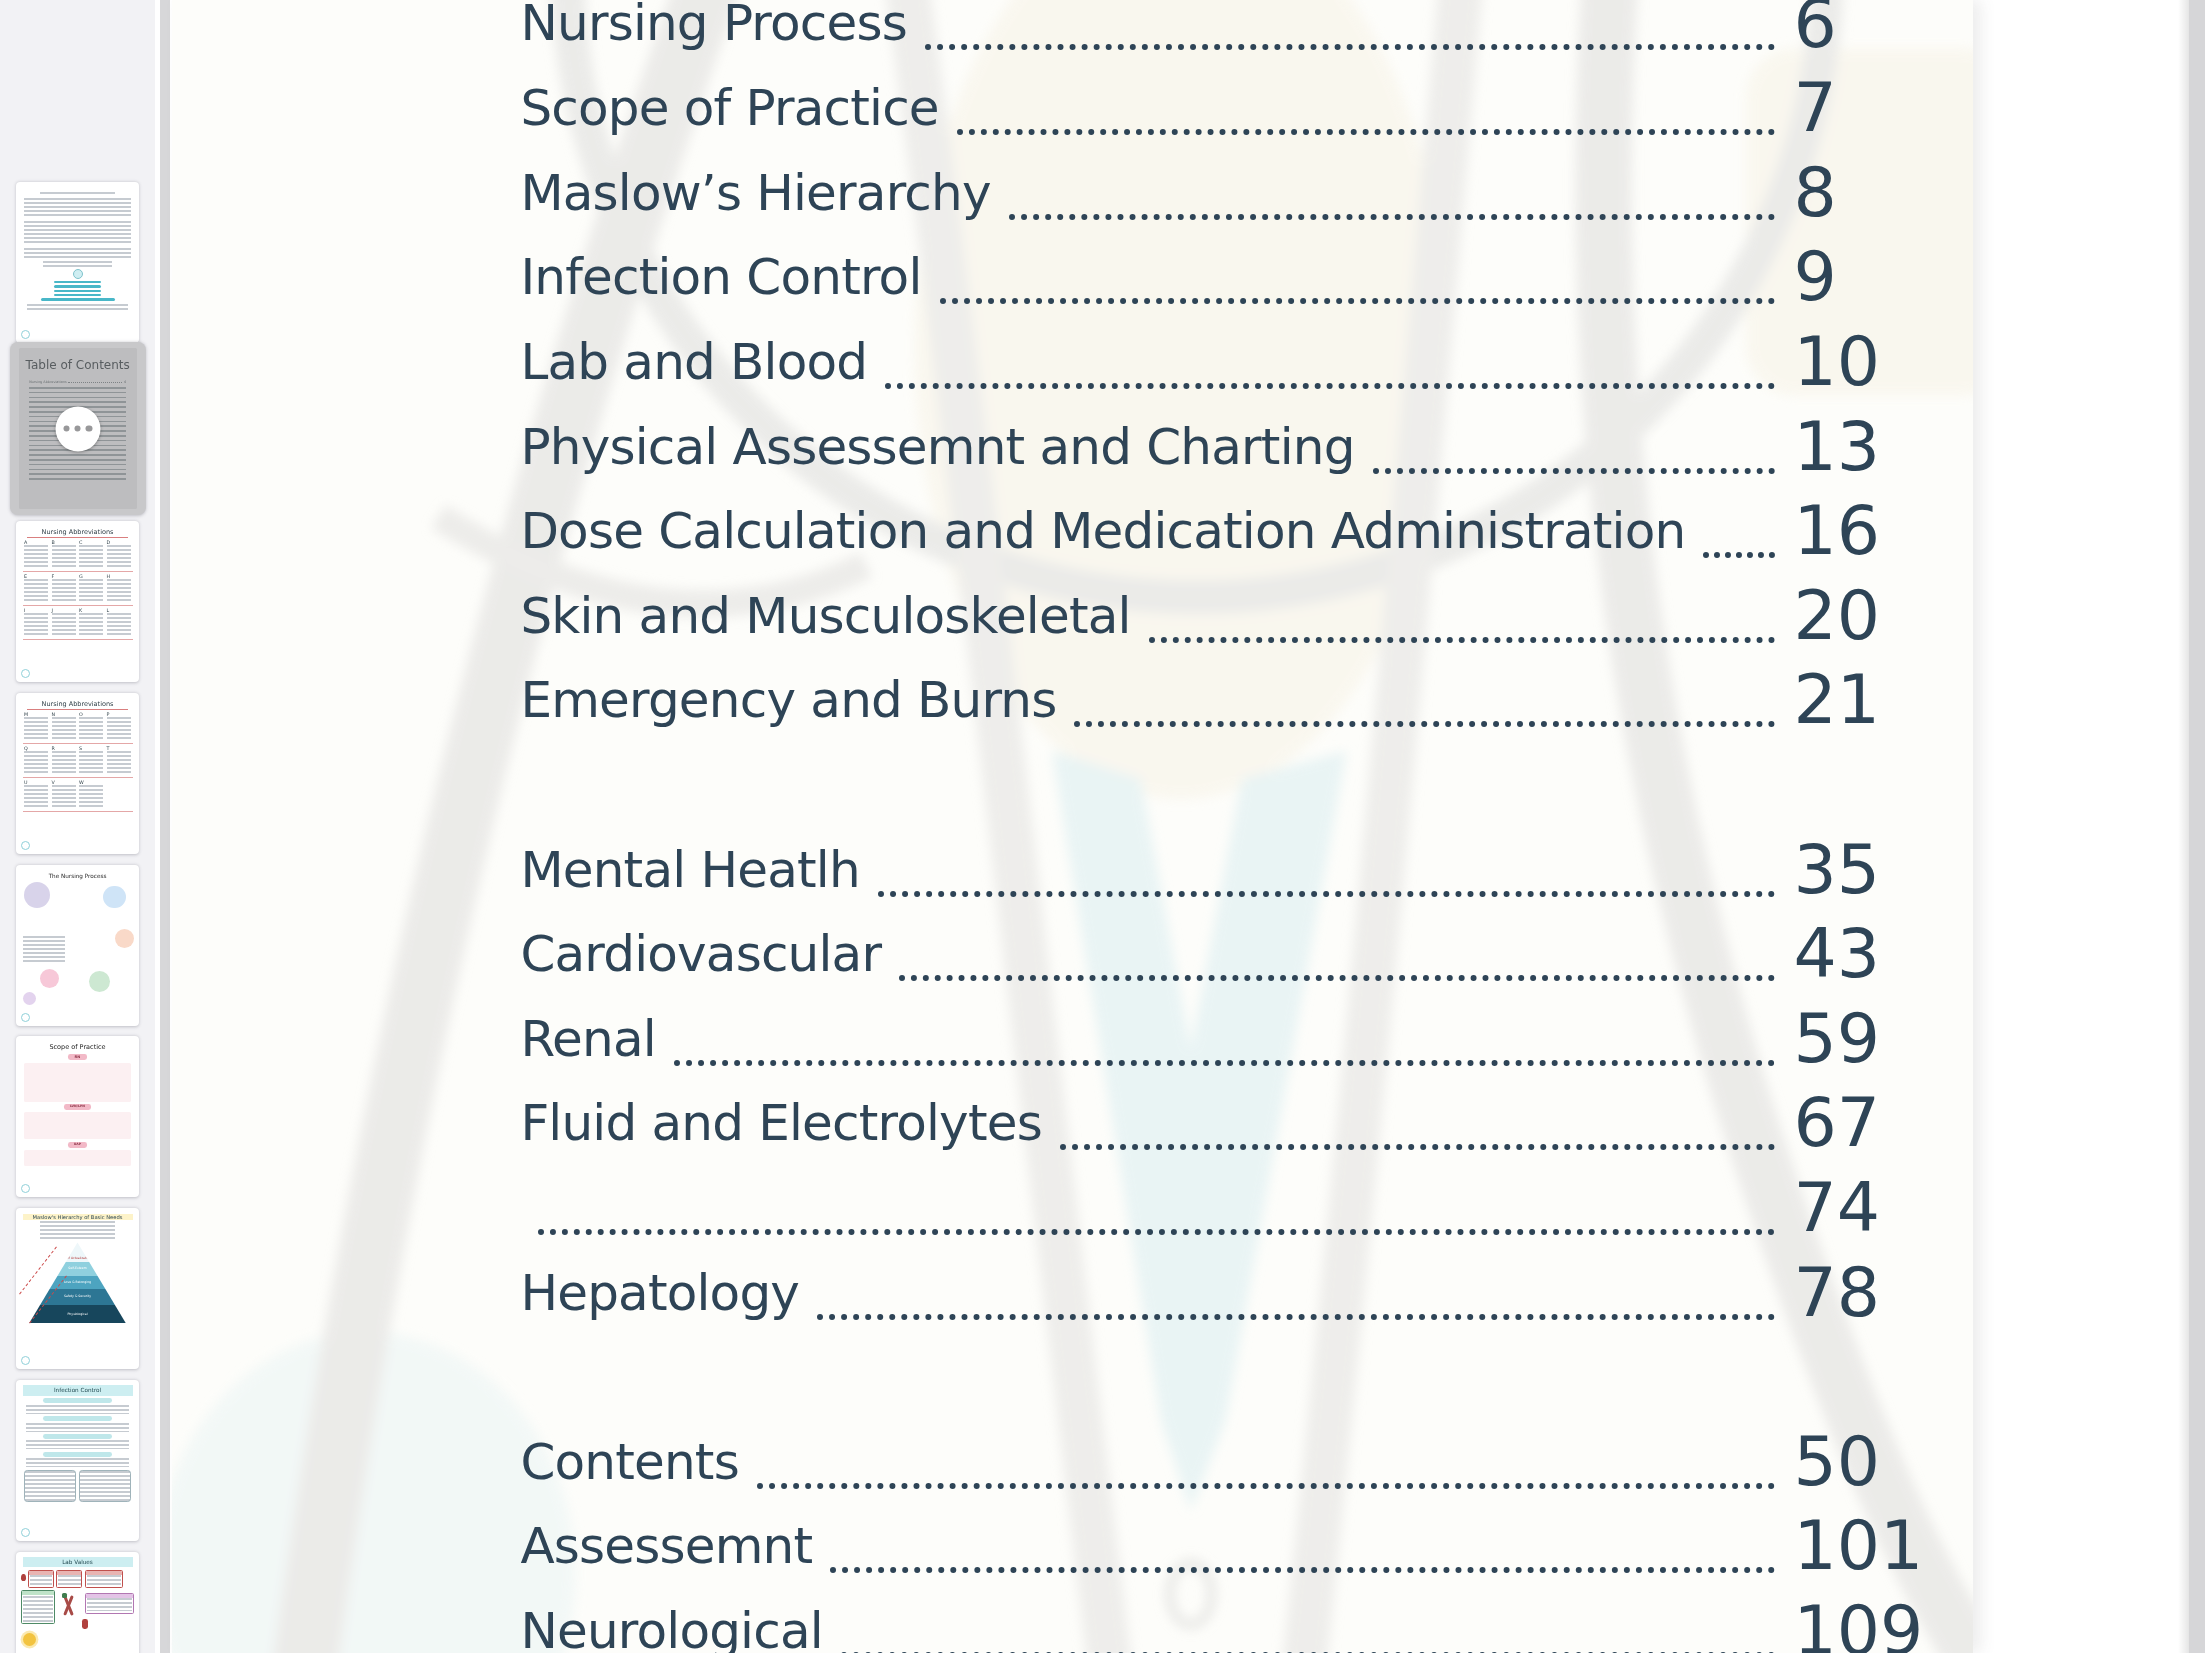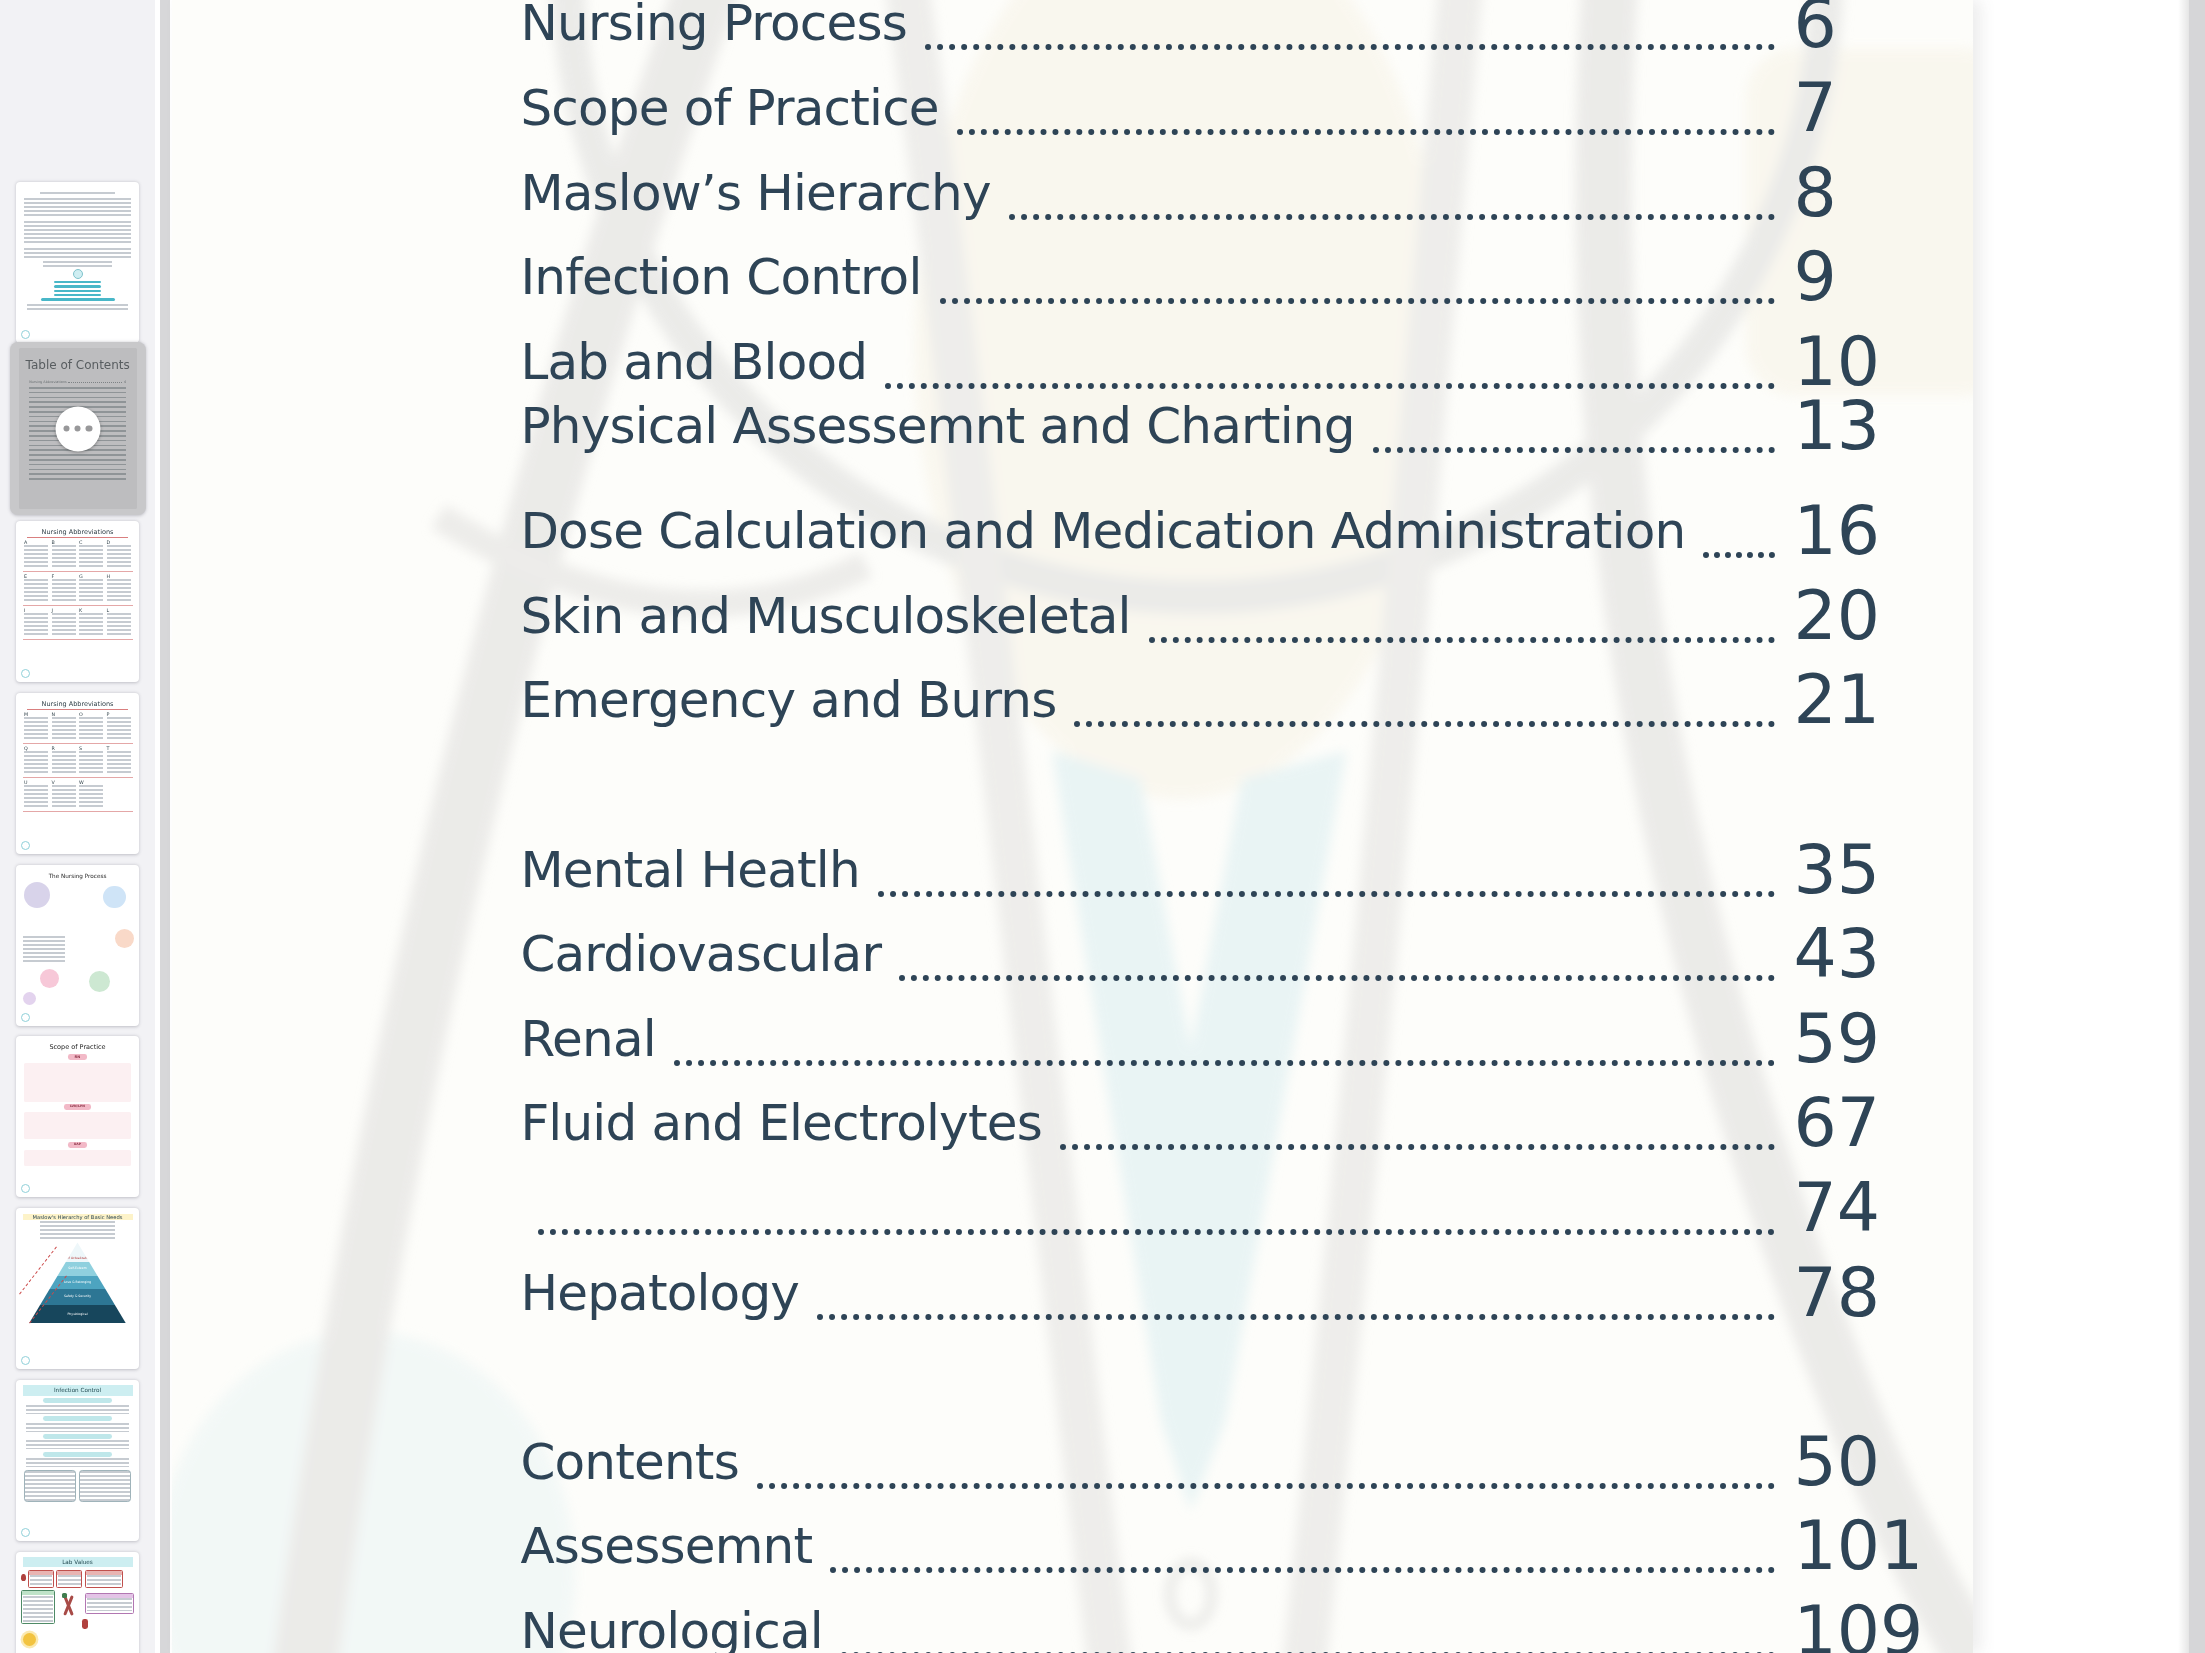--- a/index.html
+++ b/index.html
@@ -418,21 +418,21 @@
         <div class="row" style="top:234px">
             <span class="lbl">Infection Control</span>
             <span class="dots"></span>
             <span class="pg">9</span>
           </div>
         <div class="row" style="top:319px">
             <span class="lbl">Lab and Blood</span>
             <span class="dots"></span>
             <span class="pg">10</span>
           </div>
-        <div class="row" style="top:383px">
+        <div class="row" style="top:404px">
             <span class="lbl">Physical Assessemnt and Charting</span>
             <span class="dots"></span>
             <span class="pg">13</span>
           </div>
         <div class="row" style="top:488px">
             <span class="lbl">Dose Calculation and Medication Administration</span>
             <span class="dots"></span>
             <span class="pg">16</span>
           </div>
         <div class="row" style="top:573px">

